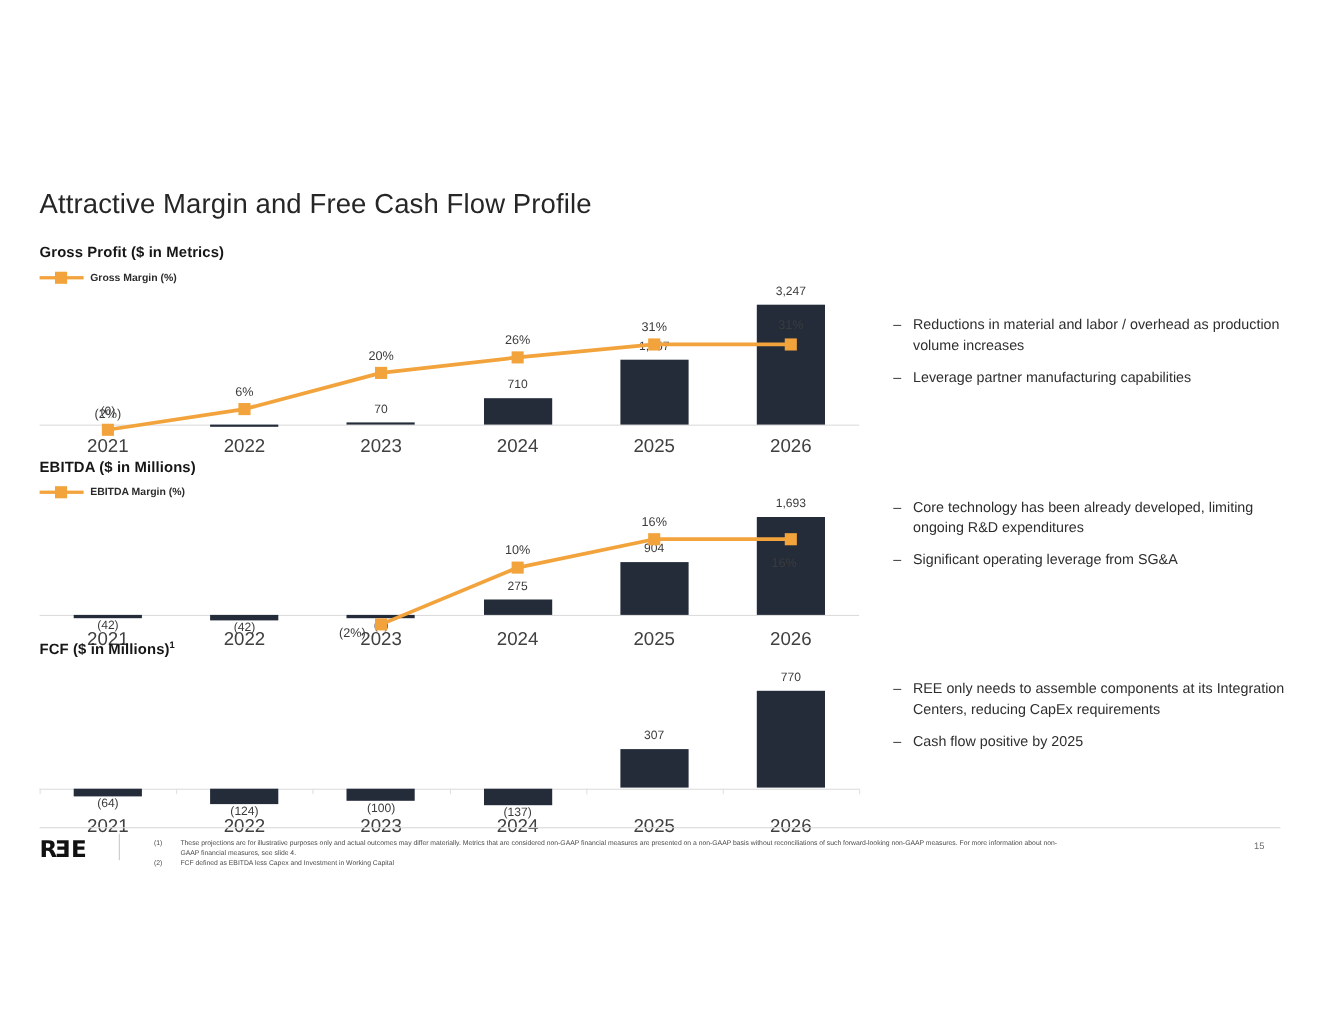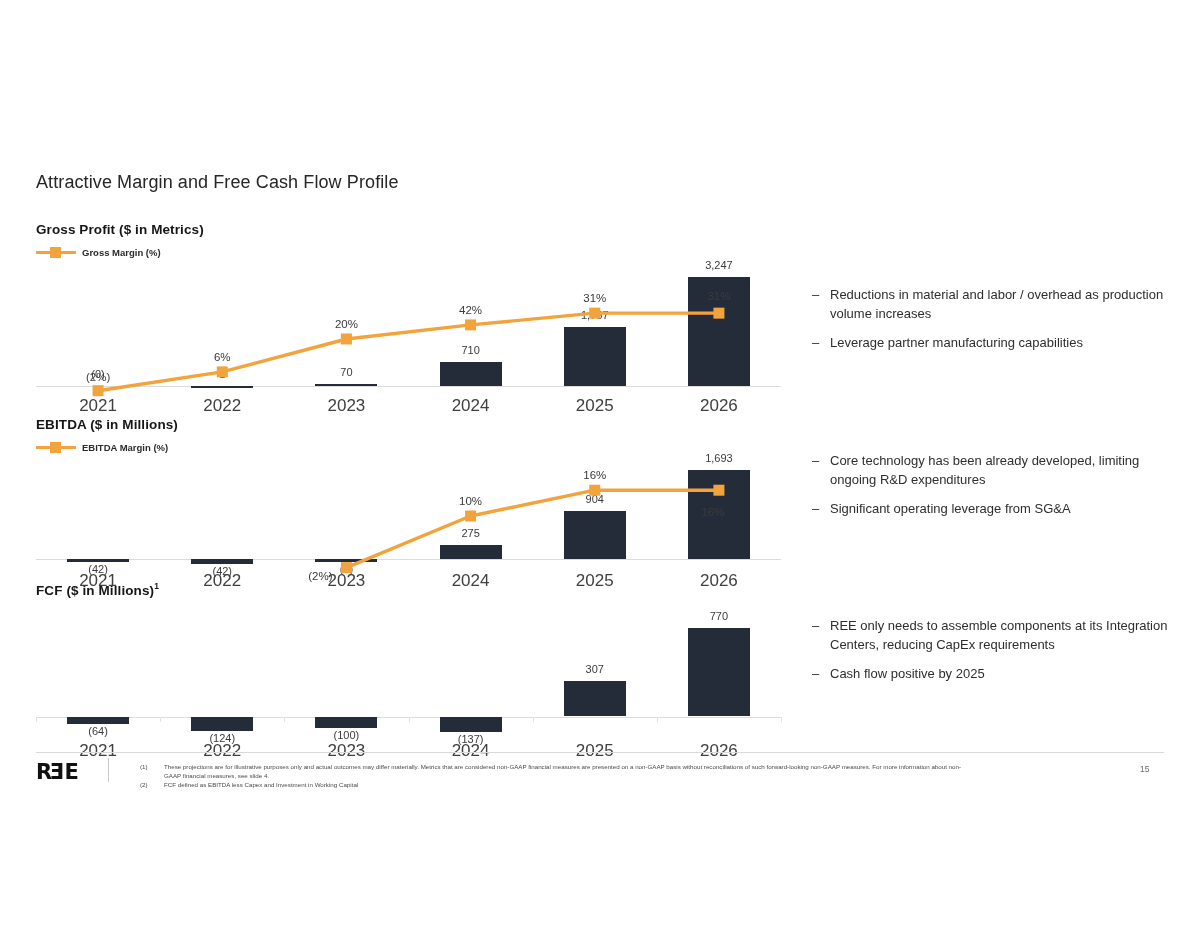--- a/index.html
+++ b/index.html
@@ -8,21 +8,21 @@
     background: #ffffff;
     font-family: "Liberation Sans", sans-serif;
     color: #1f1f1f;
     overflow: hidden;
   }
   .slide { position: relative; width: 1200px; height: 927px; background:#fff; }
 
   
   .slide-title {
     position: absolute; left: 36px; top: 172px;
-    font-size: 18px; font-weight: 400; color: #262626;
+    font-size: 25px; font-weight: 400; color: #262626;
     letter-spacing: 0.1px; white-space: nowrap;
   }
 
   
   .section { position: absolute; left: 36px; }
   .sec-title {
     font-size: 13.5px; font-weight: 700; color: #161616;
     letter-spacing: 0.1px; white-space: nowrap;
   }
   .sec-title sup { font-size: 8.5px; vertical-align: super; font-weight:700;}
@@ -135,21 +135,21 @@
           <rect x="56.583333333333336" y="121.2" width="11" height="11" fill="#F2A33C"></rect>
           <rect x="180.75" y="102.4" width="11" height="11" fill="#F2A33C"></rect>
           <rect x="304.9166666666667" y="69.5" width="11" height="11" fill="#F2A33C"></rect>
           <rect x="429.08333333333337" y="55.4" width="11" height="11" fill="#F2A33C"></rect>
           <rect x="553.25" y="43.64999999999999" width="11" height="11" fill="#F2A33C"></rect>
           <rect x="677.4166666666667" y="43.64999999999999" width="11" height="11" fill="#F2A33C"></rect>
         </svg>
         <div class="pct-label" style="left: 2.08333px; top: 106.7px; width: 120px;">(2%)</div>
         <div class="pct-label" style="left: 126.25px; top: 86.9px; width: 120px;">6%</div>
         <div class="pct-label" style="left: 250.417px; top: 54px; width: 120px;">20%</div>
-        <div class="pct-label" style="left: 374.583px; top: 39.9px; width: 120px;">42%</div>
+        <div class="pct-label" style="left: 374.583px; top: 39.9px; width: 120px;">26%</div>
         <div class="pct-label" style="left: 498.75px; top: 28.15px; width: 120px;">31%</div>
         <div class="pct-label" style="left: 622.917px; top: 26.15px; width: 120px;">31%</div>
       </div>
   </div>
 
   <div class="bullets" style="top:286px;">
     <div class="bullet">
       <span class="dash">–</span>
       <span class="btext">Reductions in material and labor / overhead as production volume increases</span>
     </div>

